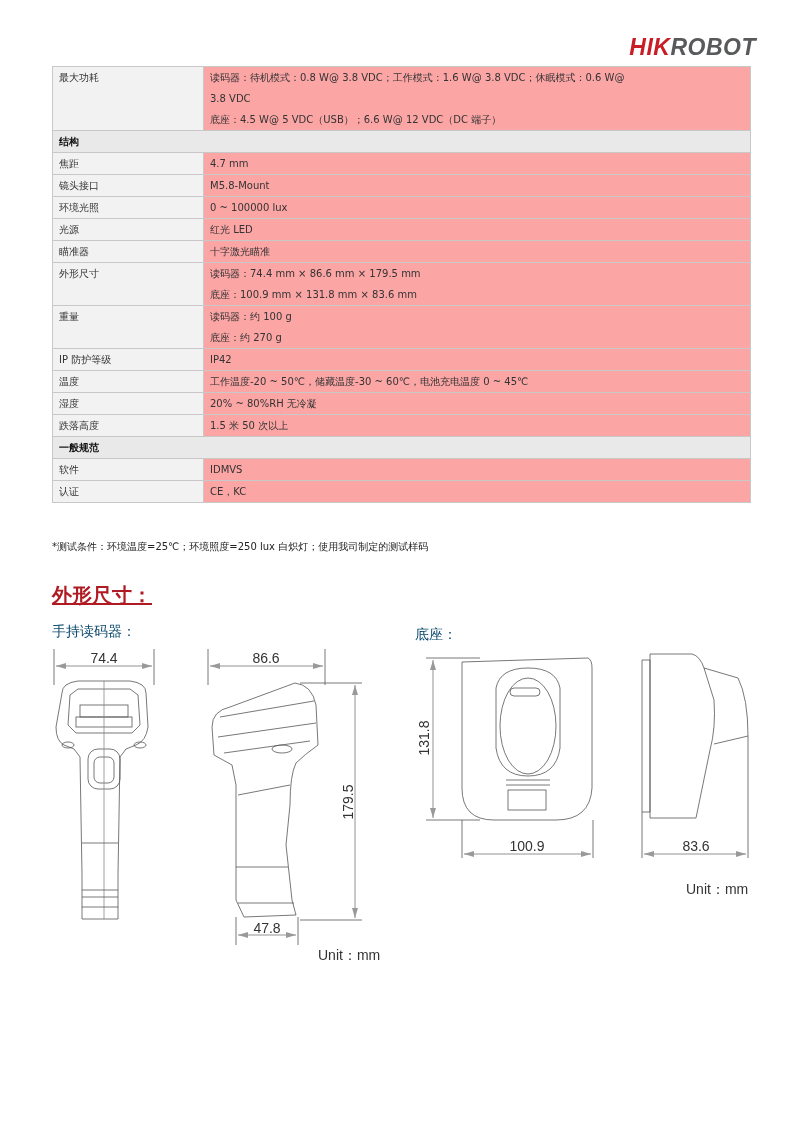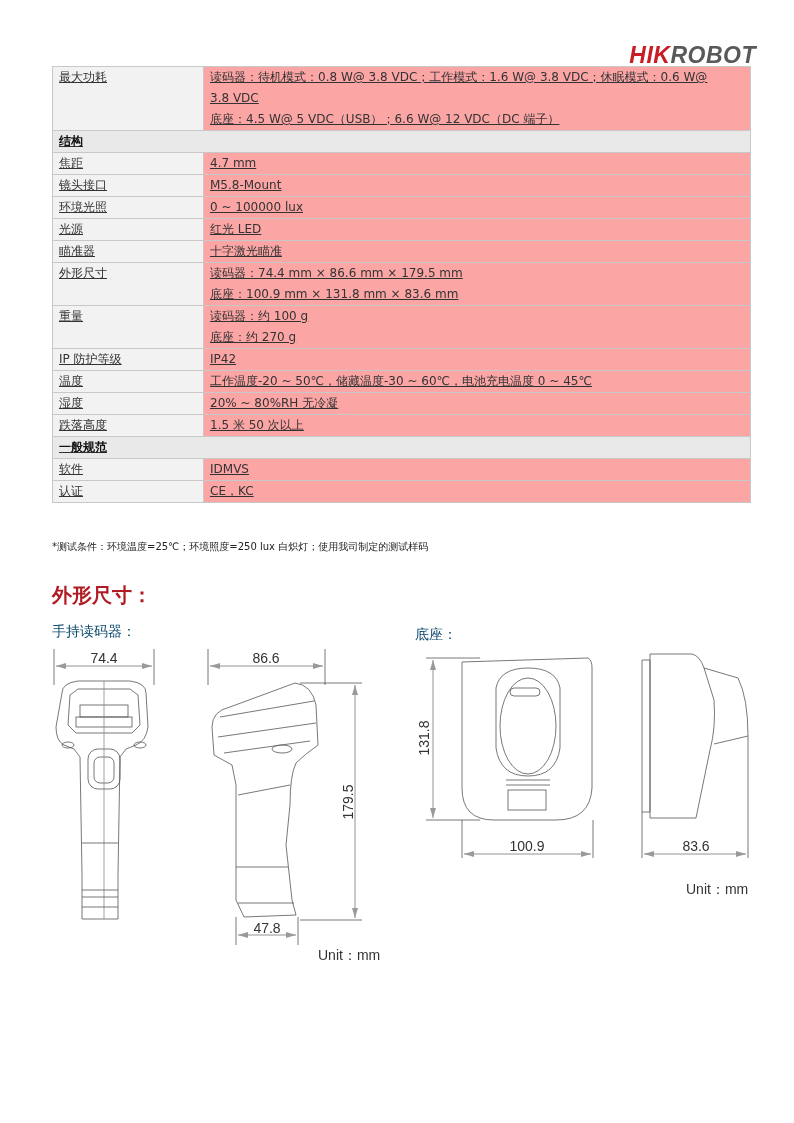--- a/index.html
+++ b/index.html
@@ -4,45 +4,46 @@
 <style>
   html, body { margin: 0; padding: 0; background: #ffffff; }
   body {
     width: 794px; height: 1123px; position: relative; overflow: hidden;
     font-family: "DejaVu Sans", "Liberation Sans", sans-serif;
     color: #333333;
   }
   .logo {
     position: absolute; right: 38px; top: 34px;
     font-family: "Liberation Sans", sans-serif;
-    font-weight: bold; font-style: italic; font-size: 23px; letter-spacing: 0.5px; margin-top: 8px;
+    font-weight: bold; font-style: italic; font-size: 23px; letter-spacing: 0.5px;
   }
   .logo .hik { color: #c81d25; }
   .logo .robot { color: #58595b; }
 
   table.spec {
     position: absolute; left: 52px; top: 66px; width: 699px;
-    border-collapse: collapse; font-size: 12px; line-height: 21px; text-decoration: underline;
+    border-collapse: collapse; font-size: 10px; line-height: 21px;
   }
   table.spec td {
     border: 1px solid #c8c8c8; padding: 0 6px 0 6px; vertical-align: top;
   }
   table.spec td.k { background: #f2f2f2; width: 138px; }
   table.spec td.v { background: #fca5a5; }
   table.spec tr.section td {
     background: #e9e9e9; font-weight: bold; color: #111;
   }
   table.spec td .line { display: block; }
 
   .footnote {
     position: absolute; left: 52px; top: 540px; font-size: 10px; color: #222;
   }
   .section-title {
     position: absolute; left: 52px; top: 582px; font-size: 20px; font-weight: bold;
     color: #b01a22;
+    text-decoration: underline;
   }
   .sub-label { position: absolute; font-size: 14px; color: #0c4a6e; }
   .drawing { position: absolute; }
   .unit { position: absolute; font-size: 14px; color: #333; font-family: "Liberation Sans", sans-serif; }
   svg text { font-family: "Liberation Sans", sans-serif; }
 </style>
 </head>
 <body>
 
 <div class="logo">

